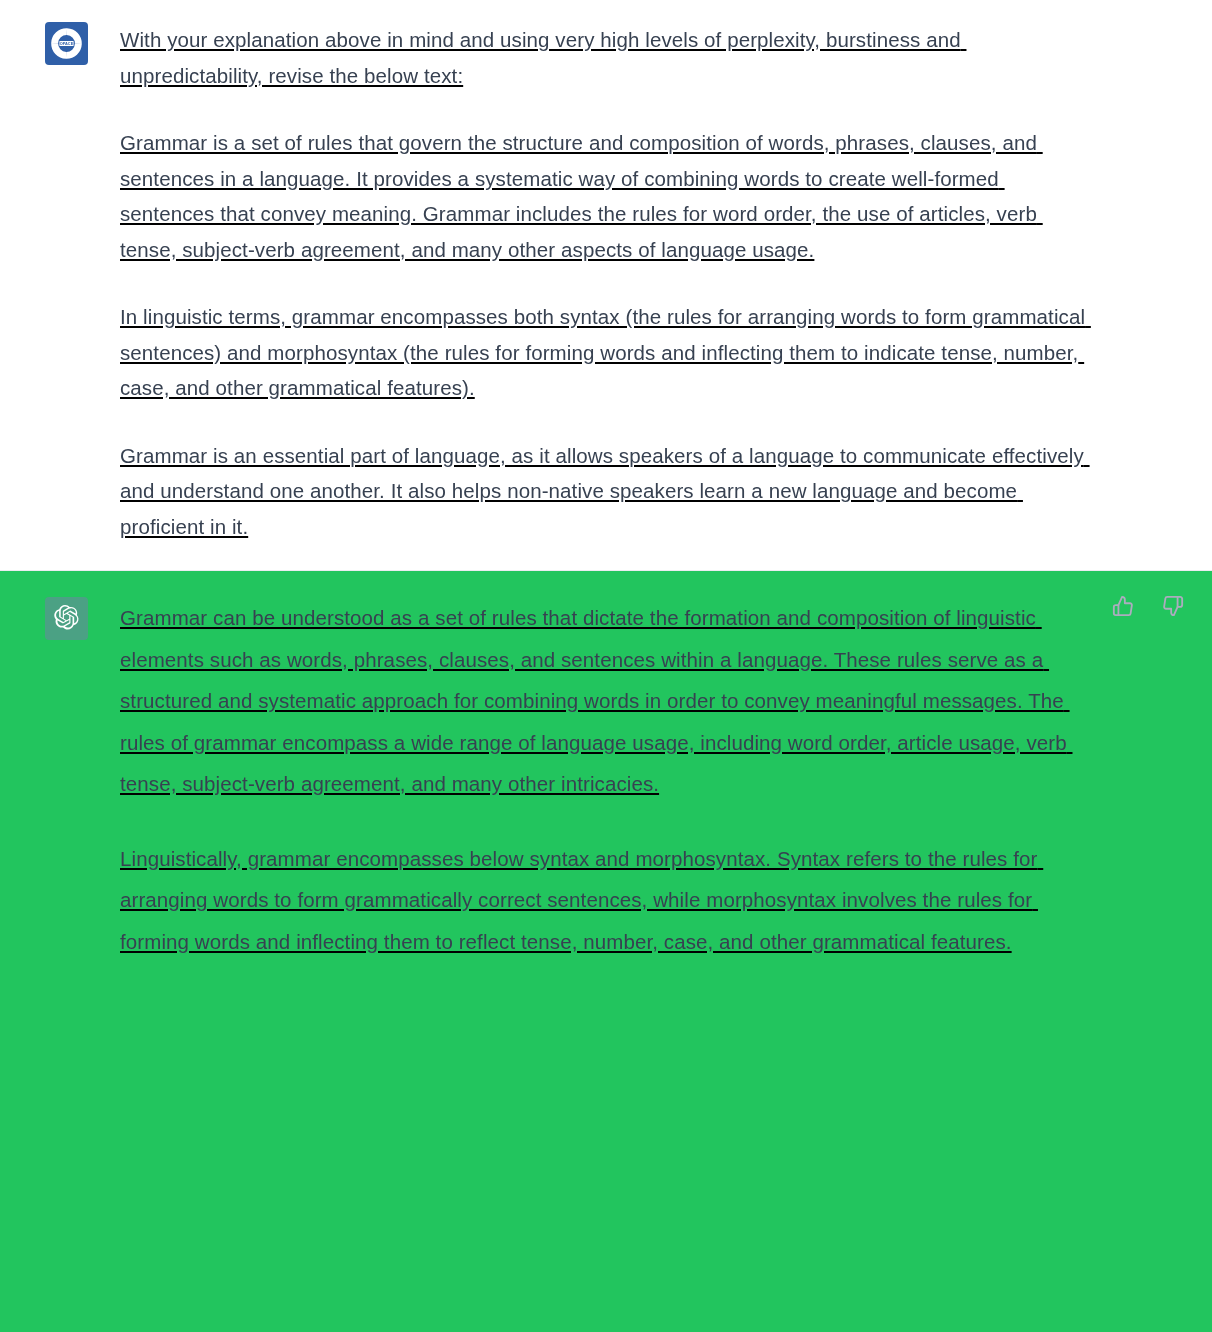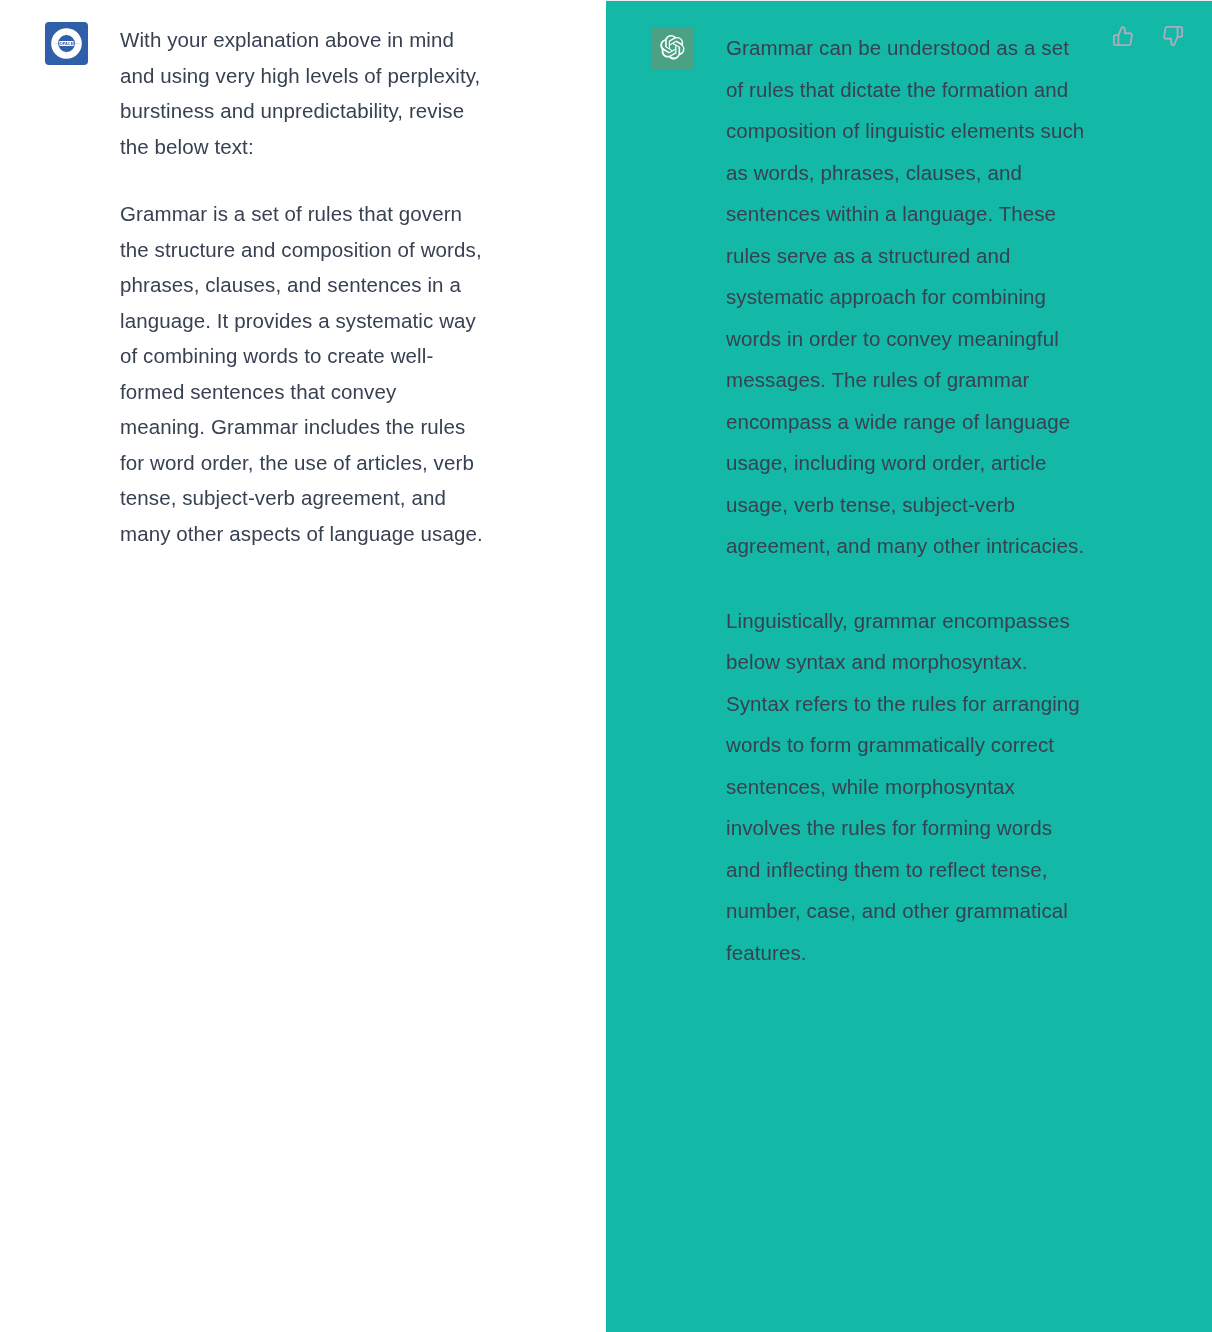--- a/index.html
+++ b/index.html
@@ -8,38 +8,39 @@
     width: 1212px;
     height: 1332px;
     background: #ffffff;
     font-family: "Liberation Sans", sans-serif;
   }
 
   .conversation {
     width: 1212px;
     height: 1332px;
     display: flex;
-    flex-direction: row;
+    flex-direction: column;
     overflow: hidden;
+    text-decoration: underline;
   }
 
   
   .msg {
     width: 100%;
     display: flex;
     position: relative;
   }
 
   .msg--user {
     background: #ffffff;
     padding: 22px 0 26px 0;
   }
 
   .msg--assistant {
-    background: #14b8a6;
+    background: #22c55e;
     border-top: 1px solid #ececf1;
     padding: 26px 0 40px 0;
     flex: 1 1 auto;
   }
 
   
   .avatar-col {
     width: 120px;
     flex: 0 0 120px;
     display: flex;
@@ -134,20 +135,22 @@
             <rect x="14.4" y="18.9" width="14.2" height="5.2" rx="0.6"></rect>
           </g>
           <text x="21.5" y="23.2" text-anchor="middle" font-family="Liberation Sans, sans-serif" font-size="3.9" font-weight="bold" fill="#2f5fa8">OPACE</text>
         </svg>
       </span>
     </div>
 
     <div class="text-col">
       <p class="para">With your explanation above in mind and using very high levels of perplexity, burstiness and unpredictability, revise the below text:</p>
       <p class="para">Grammar is a set of rules that govern the structure and composition of words, phrases, clauses, and sentences in a language. It provides a systematic way of combining words to create well-formed sentences that convey meaning. Grammar includes the rules for word order, the use of articles, verb tense, subject-verb agreement, and many other aspects of language usage.</p>
+      <p class="para">In linguistic terms, grammar encompasses both syntax (the rules for arranging words to form grammatical sentences) and morphosyntax (the rules for forming words and inflecting them to indicate tense, number, case, and other grammatical features).</p>
+      <p class="para">Grammar is an essential part of language, as it allows speakers of a language to communicate effectively and understand one another. It also helps non-native speakers learn a new language and become proficient in it.</p>
     </div>
 
   </div>
 
   <div class="msg msg--assistant">
 
     <div class="avatar-col">
       <span class="avatar">
         <svg viewBox="0 0 43 43" xmlns="http://www.w3.org/2000/svg">
           <rect x="0" y="0" width="43" height="43" rx="4" fill="#4ba184"></rect>

